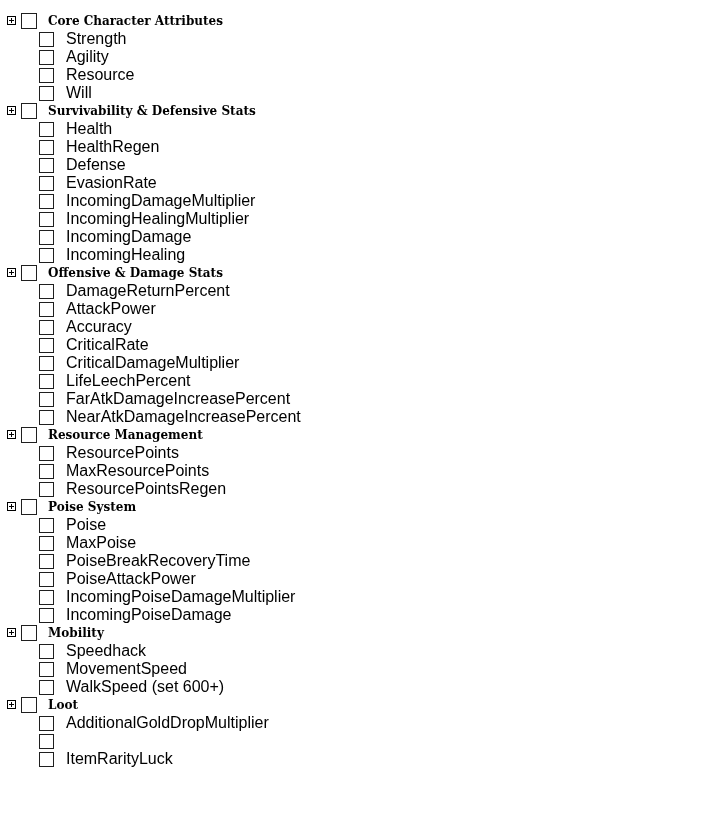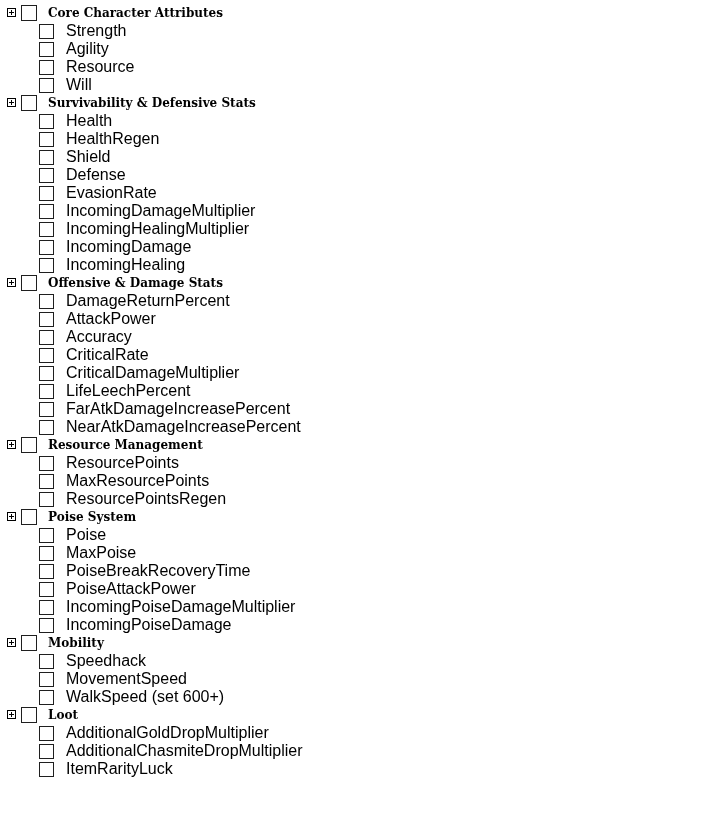--- a/index.html
+++ b/index.html
@@ -6,21 +6,21 @@
     margin: 0;
     padding: 0;
     background: #ffffff;
     width: 720px;
     height: 839px;
     overflow: hidden;
   }
   #tree {
     position: relative;
     width: 720px;
-    padding-top: 4px;
+    padding-top: 12px;
   }
   .row {
     position: relative;
     height: 18px;
     width: 100%;
   }
   
   .expander {
     position: absolute;
     left: 7px;
@@ -130,24 +130,20 @@
     <span class="checkbox"></span>
     <span class="label item-label">Health</span>
   </div>
 
 
   <div class="row child-row">
     <span class="checkbox"></span>
     <span class="label item-label">HealthRegen</span>
   </div>
 
-  <div class="row child-row">
-    <span class="checkbox"></span>
-    <span class="label item-label">Shield</span>
-  </div>
 
   <div class="row child-row">
     <span class="checkbox"></span>
     <span class="label item-label">Defense</span>
   </div>
 
   <div class="row child-row">
     <span class="checkbox"></span>
     <span class="label item-label">EvasionRate</span>
   </div>
@@ -304,20 +300,19 @@
     <span class="label header-label">Loot</span>
   </div>
 
   <div class="row child-row">
     <span class="checkbox"></span>
     <span class="label item-label">AdditionalGoldDropMultiplier</span>
   </div>
 
   <div class="row child-row">
     <span class="checkbox"></span>
-    <span class="label item-label">AdditionalChasmiteDropMultiplier</span>
   </div>
 
   <div class="row child-row">
     <span class="checkbox"></span>
     <span class="label item-label">ItemRarityLuck</span>
   </div>
 </div>
 
 </body></html>

